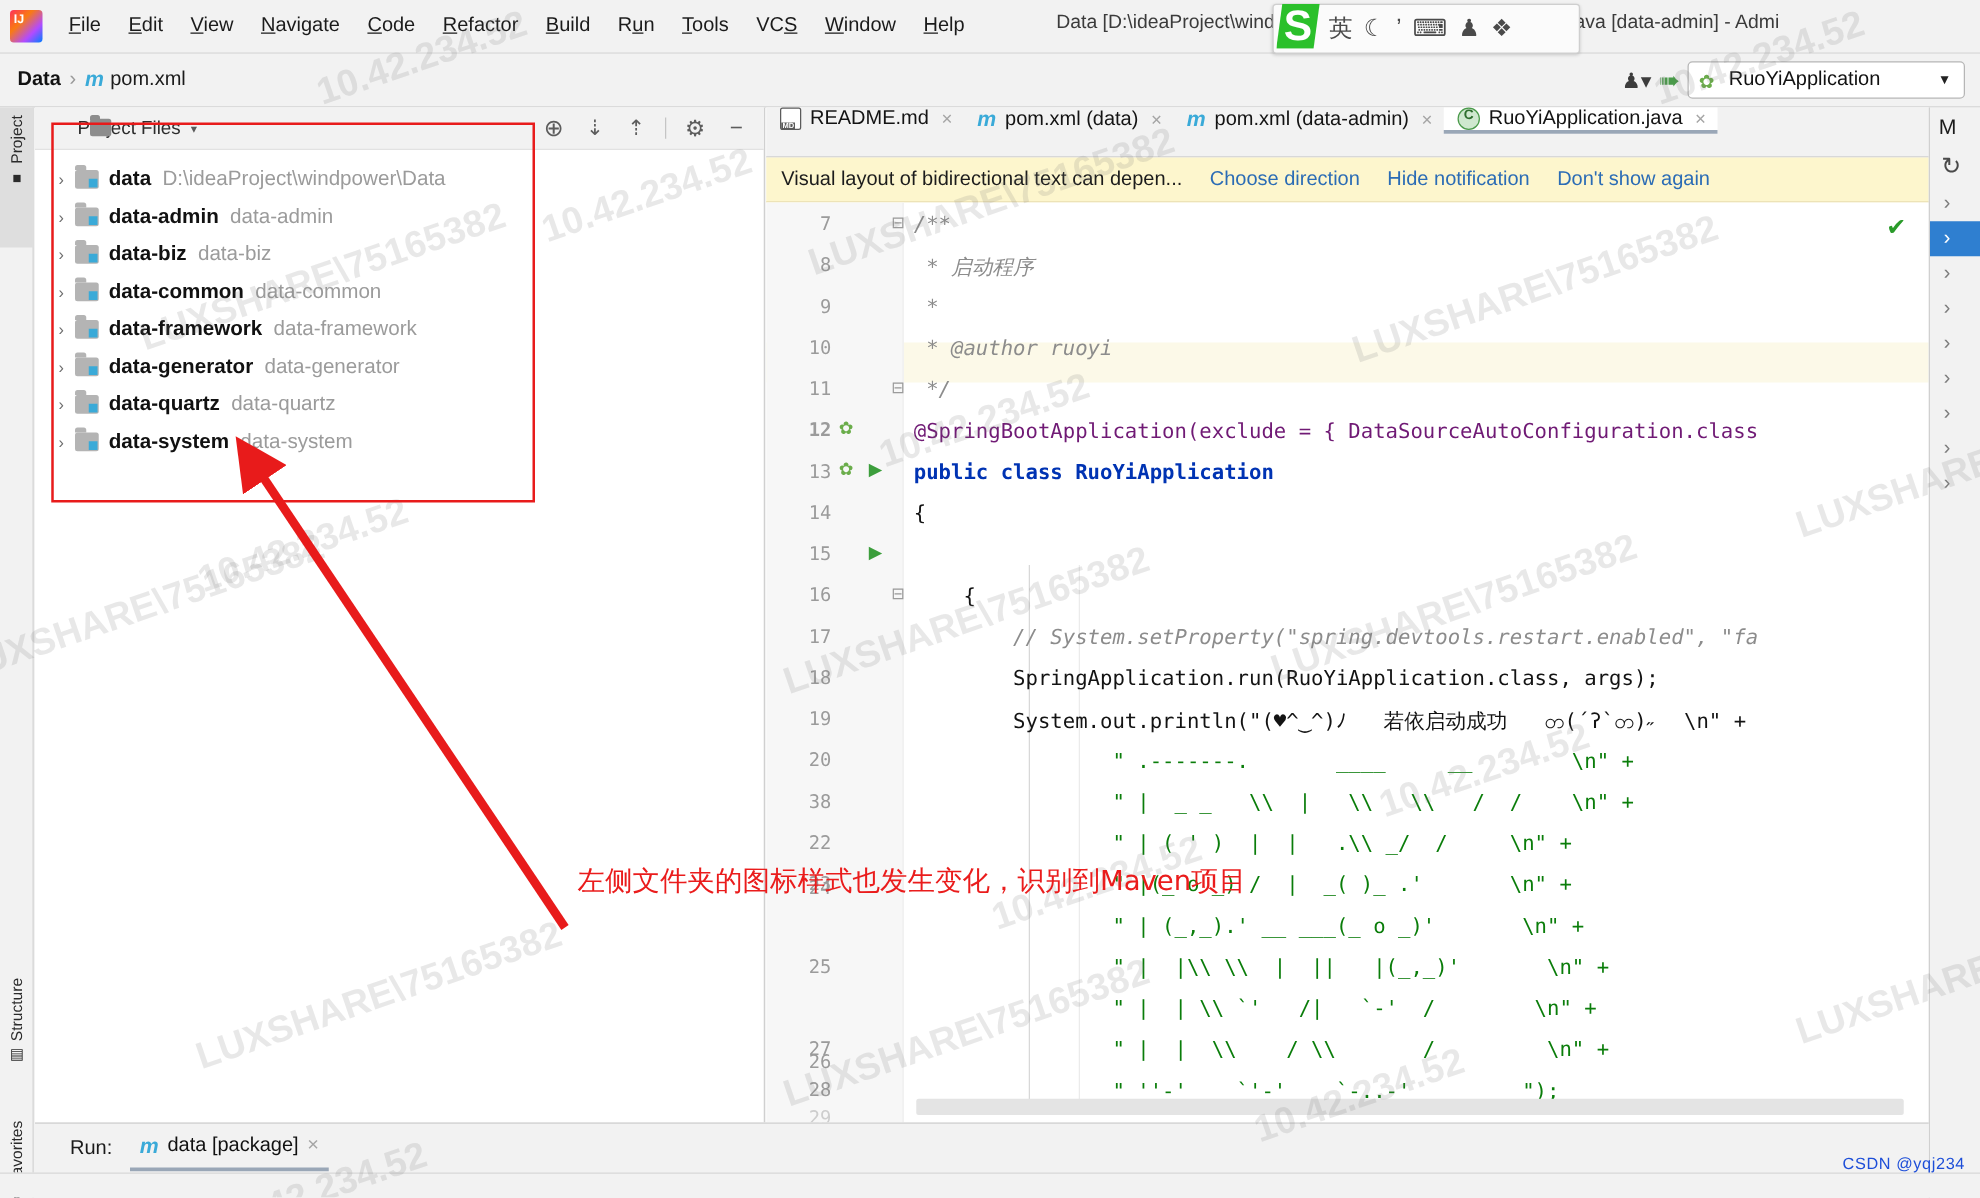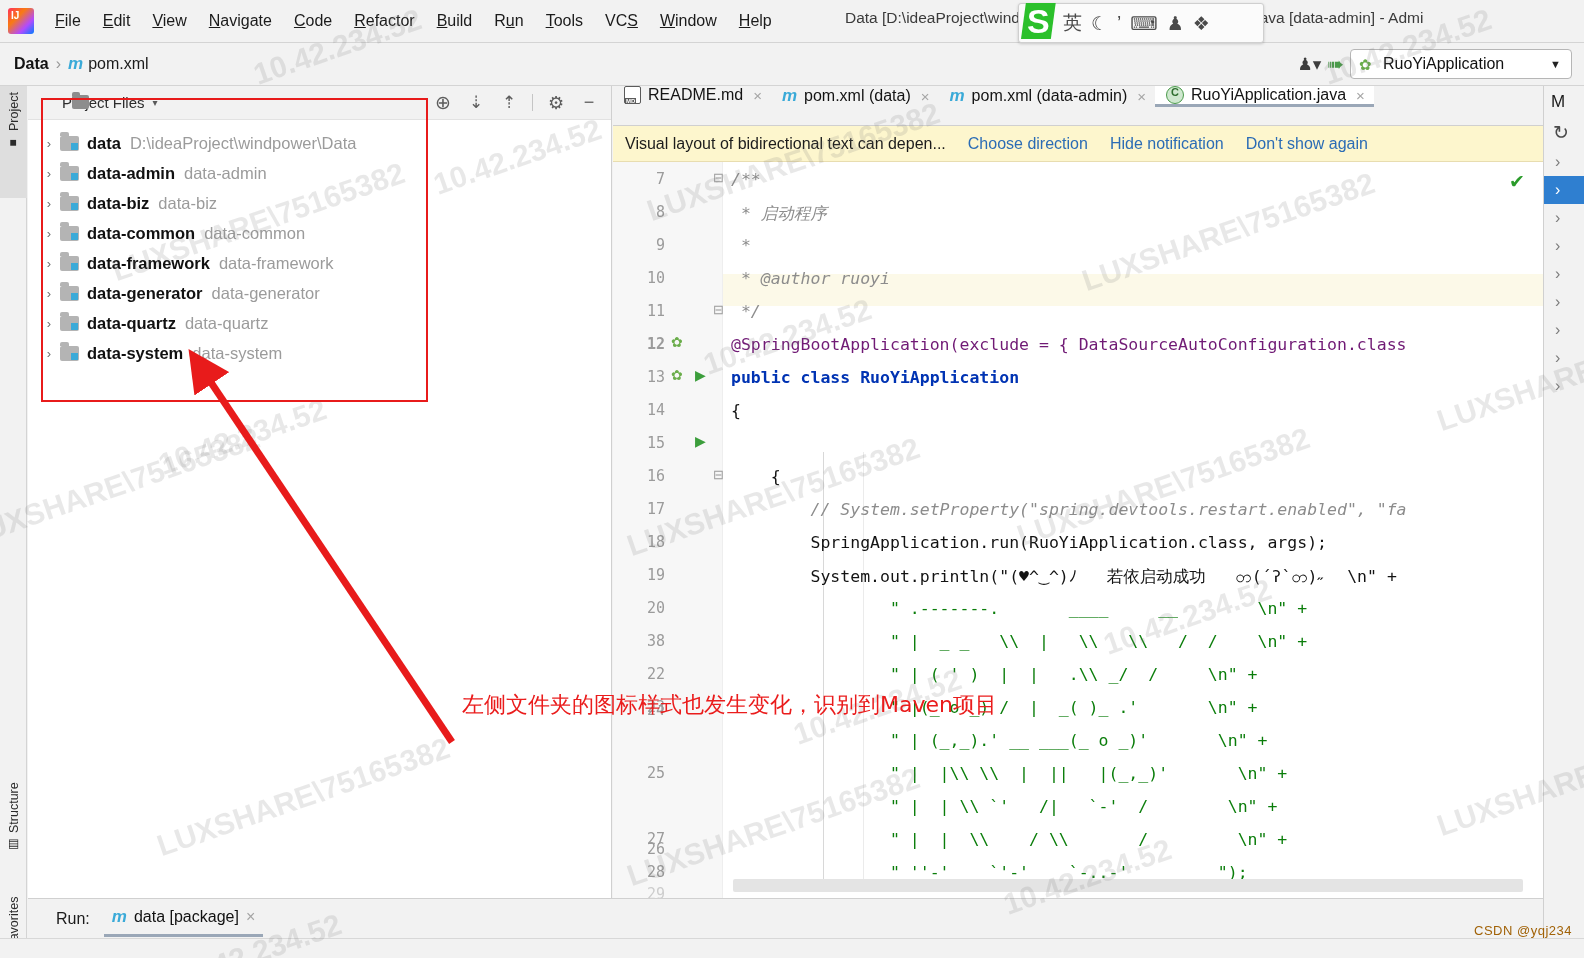--- a/index.html
+++ b/index.html
@@ -216,21 +216,21 @@
   #runbar .rl{font-size:16px;color:#1b1b1b;}
   #runtab{
     display:flex;align-items:center;gap:7px;font-size:16px;color:#111;
     border-bottom:3px solid #9aa7b7;height:37px;padding:0 8px;
   }
   #statusbar{
     position:absolute;left:0;top:938px;width:1584px;height:20px;
     background:#f2f2f2;border-top:1px solid #d8d8d8;
   }
   #csdn{
-    position:absolute;right:12px;top:923px;font-size:13px;color:#a16207;
+    position:absolute;right:12px;top:923px;font-size:13px;color:#1d4ed8;
     letter-spacing:.5px;
   }
 
   
   #wm{position:absolute;left:0;top:0;width:1584px;height:958px;pointer-events:none;z-index:25;overflow:hidden;}
   .wmt{
     position:absolute;color:rgba(120,120,120,.17);
     font-size:30px;font-weight:bold;transform:rotate(-19deg);
     white-space:nowrap;font-family:"Liberation Sans",sans-serif;
   }

